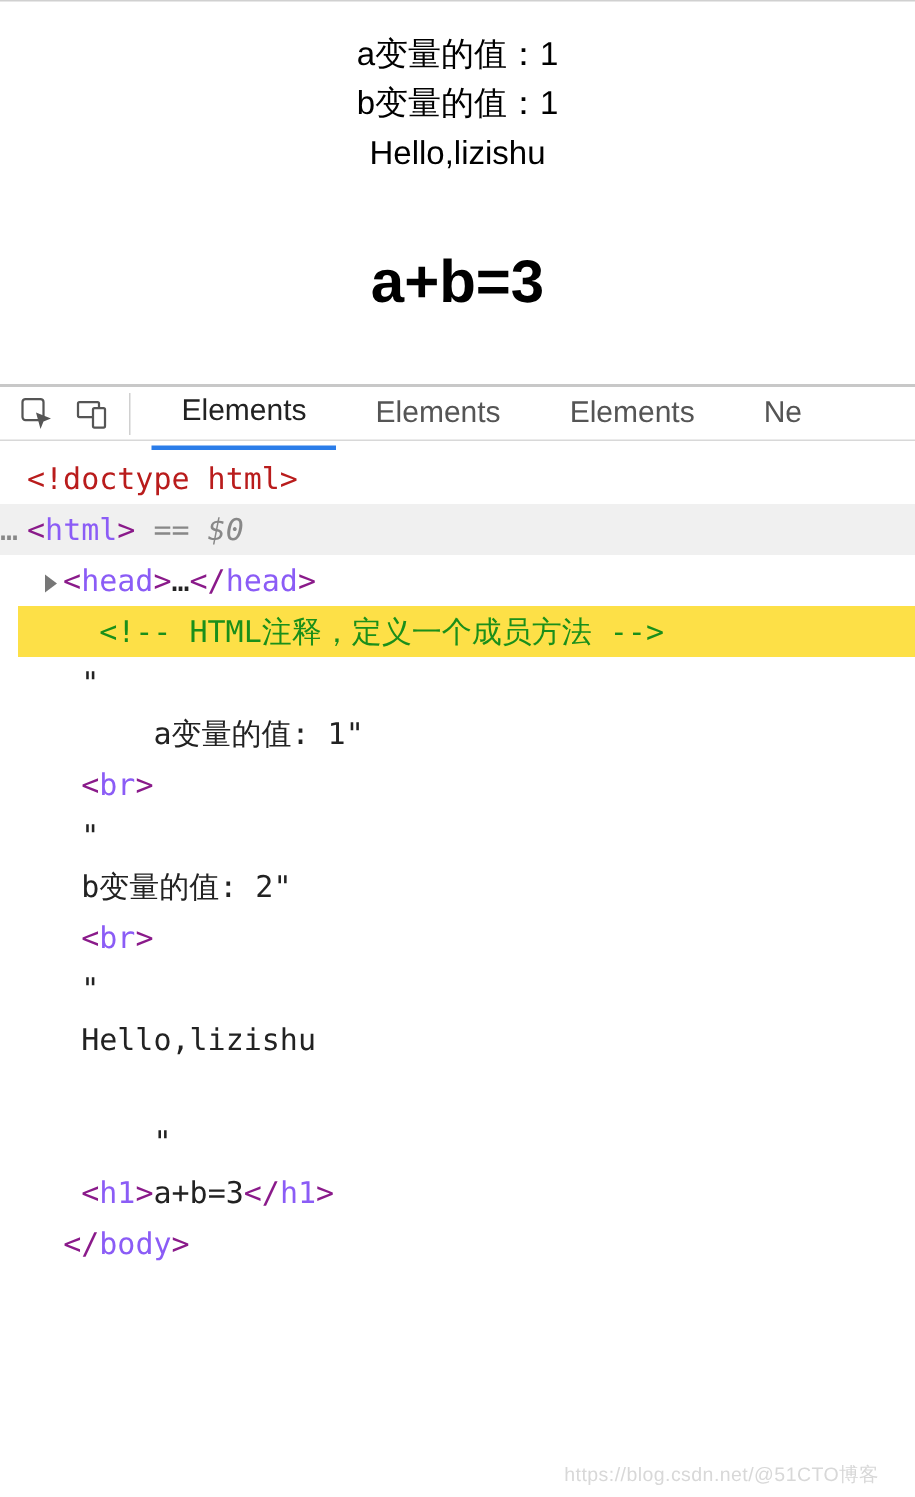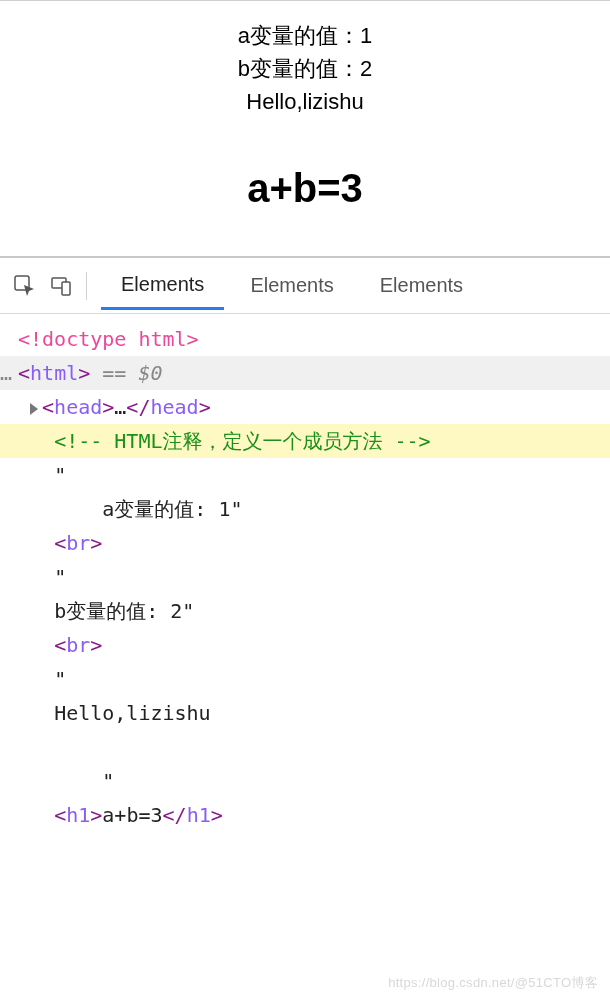--- a/index.html
+++ b/index.html
@@ -18,21 +18,21 @@
     margin-top: 40px;
   }
 
   .devtools {
     border-top: 2px solid #c8c8c8;
     margin-top: 28px;
   }
   .dt-toolbar {
     display: flex;
     align-items: center;
-    height: 56px;
+    height: 36px;
     border-bottom: 1px solid #d8d8d8;
     font-size: 20px;
     color: #555;
     padding: 0 10px;
     gap: 6px;
   }
   .dt-icon-btn {
     width: 30px; height: 30px;
     display: flex; align-items: center; justify-content: center;
     color: #555;
@@ -57,56 +57,56 @@
   }
 
   .dt-code {
     font-family: Menlo, Consolas, monospace;
     font-size: 20px;
     line-height: 1.7;
     padding: 8px 0 14px 0;
     color: #222;
   }
   .dt-line { white-space: pre; padding: 0 4px 0 18px; position: relative; }
-  .dt-selected { background: #fef9c3; }
+  .dt-selected { background: #fde047; margin-left: 12px; }
   .dt-html-row { background: #f0f0f0; }
 
-  .tok-doctype { color: #ec4899; text-align: right; }
+  .tok-doctype { color: #b91c1c; text-align: right; }
   .tok-tag { color: #8b5cf6; }
   .tok-bracket { color: #8a1a8a; }
   .tok-comment { color: #1a8f1a; }
   .tok-text { color: #222; }
   .tok-sel { color: #888; font-style: italic; }
   .tok-ellipsis { color: #888; position: absolute; left: 0; }
 
   .arrow {
     display: inline-block;
     width: 0; height: 0;
     margin-right: 4px;
     vertical-align: middle;
   }
   .arrow-right { border-top: 6px solid transparent; border-bottom: 6px solid transparent; border-left: 8px solid #777; }
   .arrow-down  { border-left: 6px solid transparent; border-right: 6px solid transparent; border-top: 8px solid #777; }
 
   .watermark {
     position: absolute;
-    right: 12px;
+    right: 24px;
     bottom: 6px;
     color: #d8d8d8;
     font-size: 13px;
     letter-spacing: 0.3px;
     margin-top: 44px;
   }
 </style>
 </head>
 <body>
 
 <div class="page-content">
   <div>a变量的值：1</div>
-  <div>b变量的值：2</div>
+  <div>b变量的值：1</div>
   <div>Hello,lizishu</div>
   <h1>a+b=3</h1>
 </div>
 
 <div class="devtools">
 
   <div class="dt-toolbar">
     <div class="dt-icon-btn">
       <svg width="22" height="22" viewBox="0 0 22 22">
           <rect x="1" y="1" width="14" height="14" rx="2" fill="none" stroke="#555" stroke-width="1.5"></rect>
@@ -116,20 +116,21 @@
     <div class="dt-icon-btn">
       <svg width="22" height="22" viewBox="0 0 22 22">
           <rect x="2" y="3" width="14" height="10" rx="1" fill="none" stroke="#555" stroke-width="1.5"></rect>
           <rect x="12" y="7" width="8" height="13" rx="1" fill="#fff" stroke="#555" stroke-width="1.5"></rect>
         </svg>
     </div>
     <div class="dt-sep"></div>
     <div class="dt-tab active">Elements</div>
     <div class="dt-tab">Elements</div>
     <div class="dt-tab">Elements</div>
+    <div class="dt-tab">Ne</div>
   </div>
 
   <div class="dt-code">
     <div class="dt-line"><span class="tok-doctype">&lt;!doctype html&gt;</span></div>
 
     <div class="dt-line dt-html-row"><span class="tok-ellipsis">…</span><span class="tok-bracket">&lt;</span><span class="tok-tag">html</span><span class="tok-bracket">&gt;</span><span class="tok-sel"> == $0</span></div>
 
     <div class="dt-line"> <span class="arrow arrow-right"></span><span class="tok-bracket">&lt;</span><span class="tok-tag">head</span><span class="tok-bracket">&gt;</span><span class="tok-text">…</span><span class="tok-bracket">&lt;/</span><span class="tok-tag">head</span><span class="tok-bracket">&gt;</span></div>
 
     <div class="dt-line dt-selected">   <span class="tok-comment">&lt;!-- HTML注释，定义一个成员方法 --&gt;</span></div>
@@ -141,17 +142,18 @@
     <div class="dt-line">   <span class="tok-text">"</span></div>
     <div class="dt-line">   <span class="tok-text">b变量的值: 2"</span></div>
     <div class="dt-line">   <span class="tok-bracket">&lt;</span><span class="tok-tag">br</span><span class="tok-bracket">&gt;</span></div>
     <div class="dt-line">   <span class="tok-text">"</span></div>
     <div class="dt-line">   <span class="tok-text">Hello,lizishu</span></div>
     <div class="dt-line">&nbsp;</div>
     <div class="dt-line">   <span class="tok-text">    "</span></div>
 
     <div class="dt-line">   <span class="tok-bracket">&lt;</span><span class="tok-tag">h1</span><span class="tok-bracket">&gt;</span><span class="tok-text">a+b=3</span><span class="tok-bracket">&lt;/</span><span class="tok-tag">h1</span><span class="tok-bracket">&gt;</span></div>
 
+    <div class="dt-line">  <span class="tok-bracket">&lt;/</span><span class="tok-tag">body</span><span class="tok-bracket">&gt;</span></div>
 
   </div>
 </div>
 
 <div class="watermark">https://blog.csdn.net/@51CTO博客</div>
 
 </body></html>

